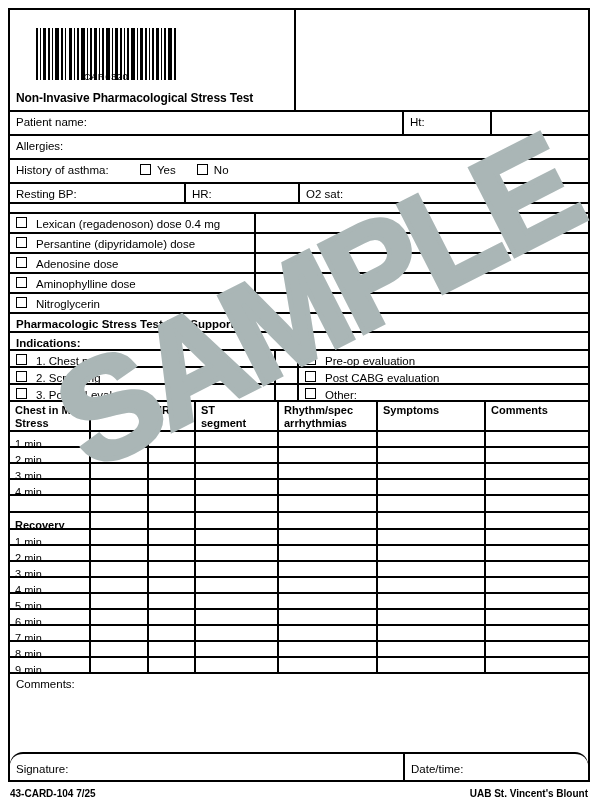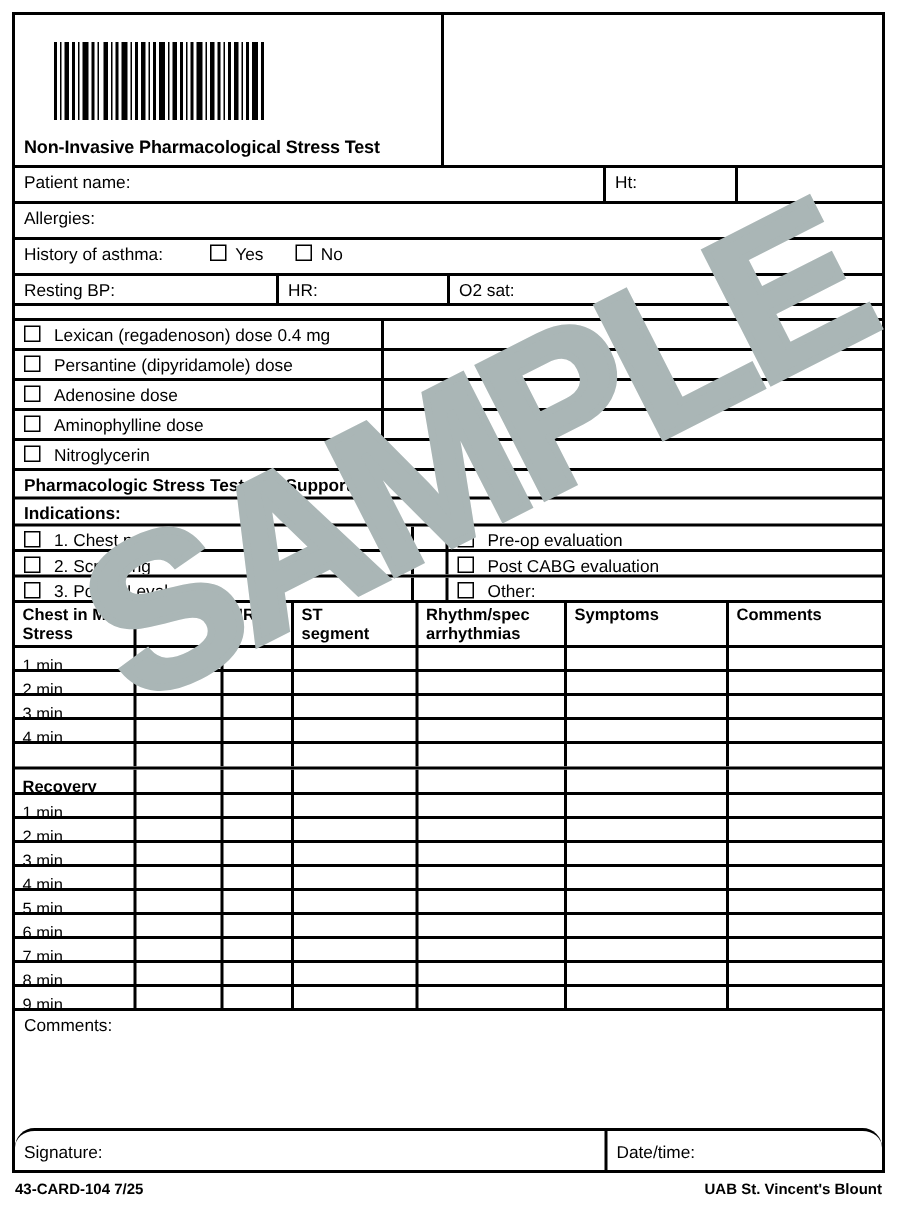--- a/index.html
+++ b/index.html
@@ -131,20 +131,21 @@
             <rect x="109" y="0" width="2" height="42"></rect>
               <rect x="113" y="0" width="1" height="42"></rect>
             <rect x="116" y="0" width="2" height="42"></rect>
               <rect x="120" y="0" width="3" height="42"></rect>
             <rect x="125" y="0" width="1" height="42"></rect>
               <rect x="128" y="0" width="2" height="42"></rect>
             <rect x="132" y="0" width="4" height="42"></rect>
               <rect x="138" y="0" width="2" height="42"></rect>
           </g>
         </svg>
+        <div class="barcode-num">CAR0320</div>
         <div class="title">Non-Invasive Pharmacological Stress Test</div>
       </div>
       <div class="cell last"></div>
     </div>
 
     <div class="row h24">
       <div class="cell w394">Patient name:</div>
       <div class="cell w88">Ht:</div>
     </div>
 

